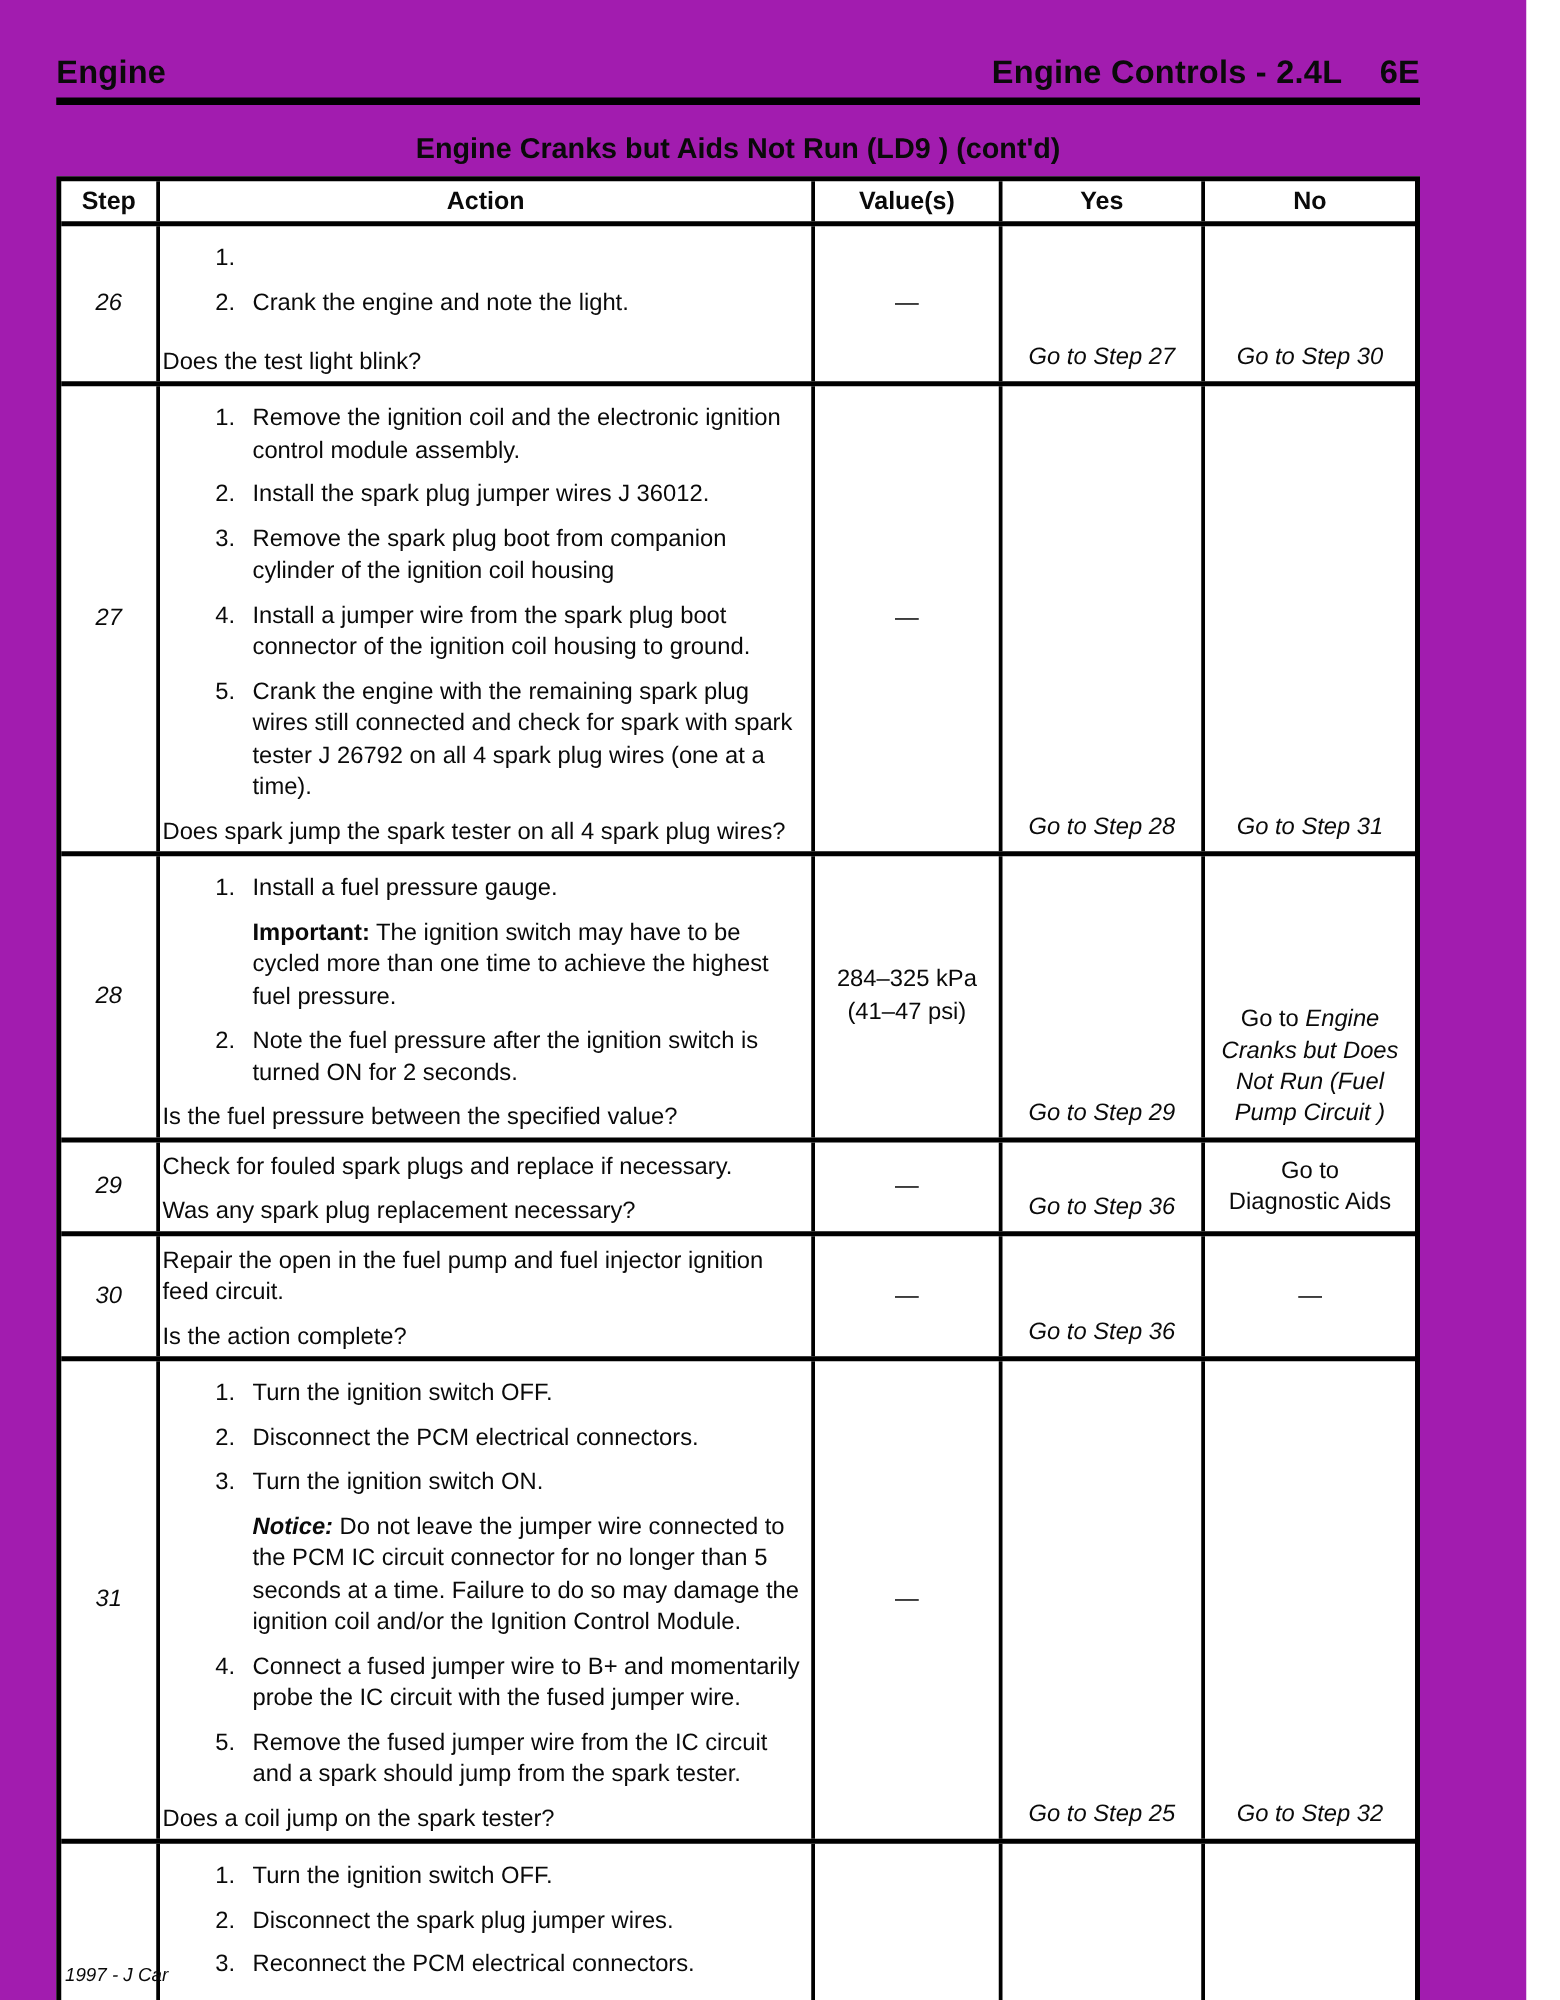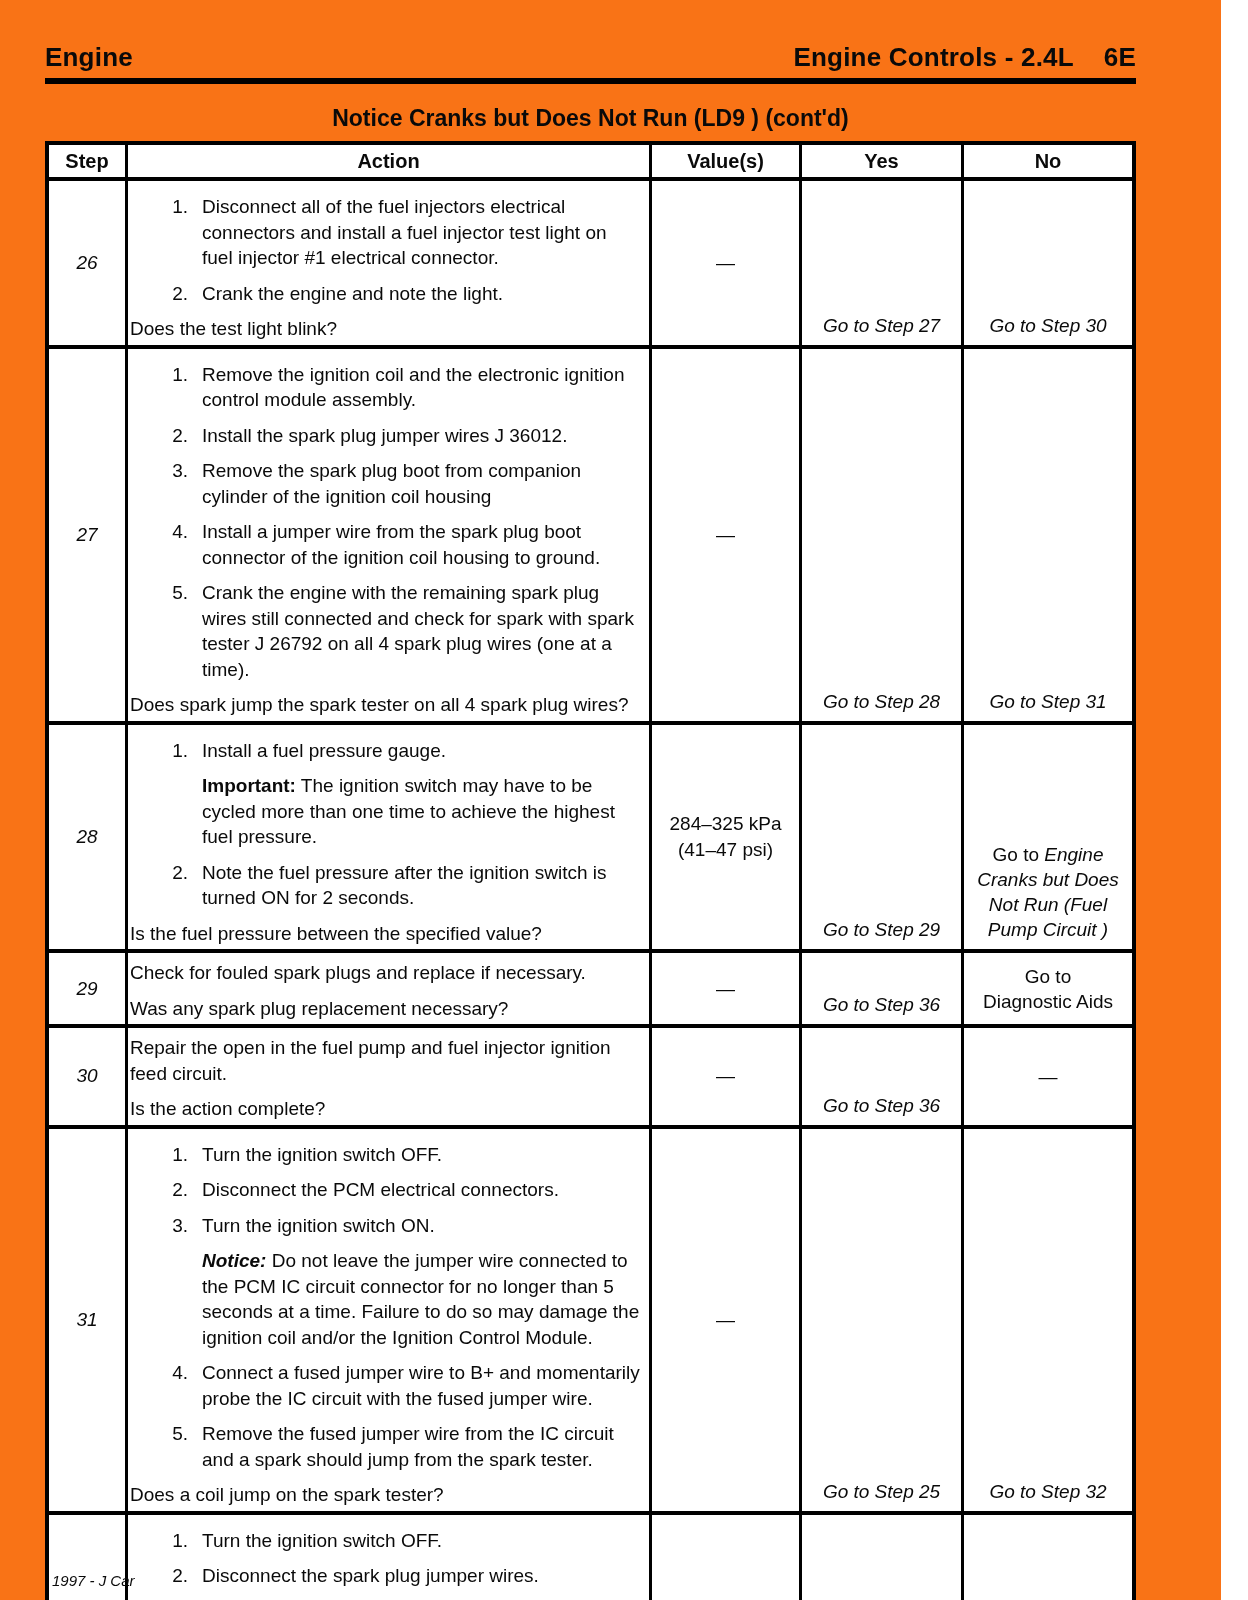--- a/index.html
+++ b/index.html
@@ -1,21 +1,21 @@
 <!DOCTYPE html>
 <html><head>
 <meta charset="utf-8">
 <style>
   * { box-sizing: border-box; }
   html, body { margin: 0; padding: 0; background: #ffffff; }
   .page {
     position: relative;
     width: 1221px;
     height: 1600px;
-    background: #f97316;
+    background: #a21caf;
     color: #0a0a0a;
     font-family: "Liberation Sans", sans-serif;
     overflow: hidden;
   }
   .content {
     position: absolute;
     left: 45px;
     top: 0;
     width: 1091px;
   }
@@ -125,38 +125,37 @@
 
     <div class="page-header">
       <span>Engine</span>
       <span class="hdr-right">
         <span>Engine Controls - 2.4L</span>
         <span class="hdr-code">6E</span>
       </span>
     </div>
     <div class="rule"></div>
 
-    <div class="doc-title">Notice Cranks but Does Not Run (LD9 ) (cont'd)</div>
+    <div class="doc-title">Engine Cranks but Aids Not Run (LD9 ) (cont'd)</div>
 
     <div class="dtable">
 
       <div class="trow head-row">
         <div class="cell first th">Step</div>
         <div class="cell th">Action</div>
         <div class="cell th">Value(s)</div>
         <div class="cell th">Yes</div>
         <div class="cell th">No</div>
       </div>
 
       <div class="trow mh-26">
         <div class="cell first c-step">26</div>
         <div class="cell c-action">
           <div class="aitem">
             <span class="inum">1.</span>
-            <span class="itext">Disconnect all of the fuel injectors electrical connectors and install a fuel injector test light on fuel injector #1 electrical connector.</span>
           </div>
           <div class="aitem">
             <span class="inum">2.</span>
             <span class="itext">Crank the engine and note the light.</span>
           </div>
           <div class="question">Does the test light blink?</div>
         </div>
         <div class="cell c-value">—</div>
         <div class="cell c-goto">
             <span>Go to Step 27</span>

